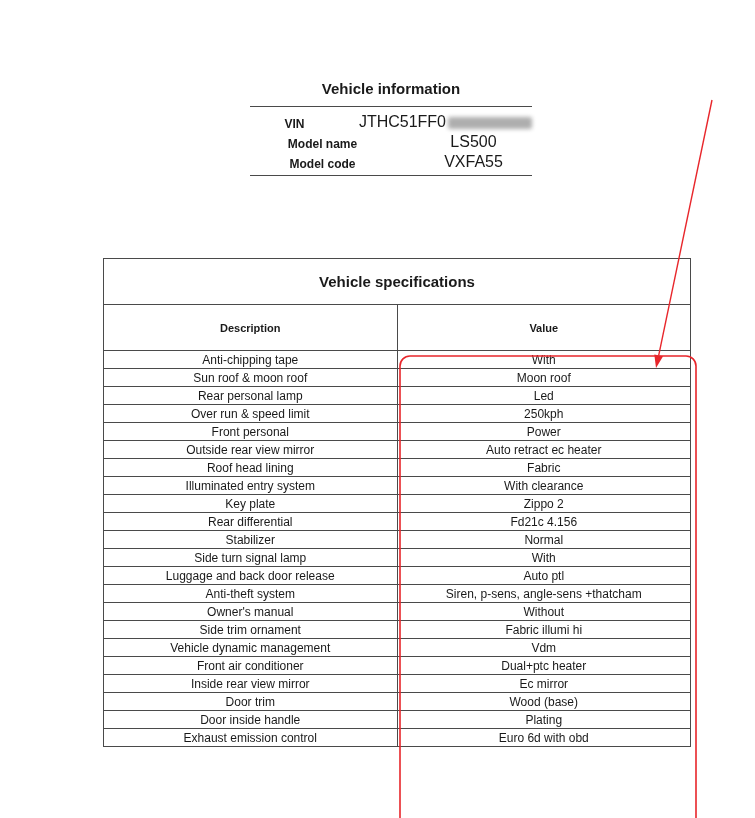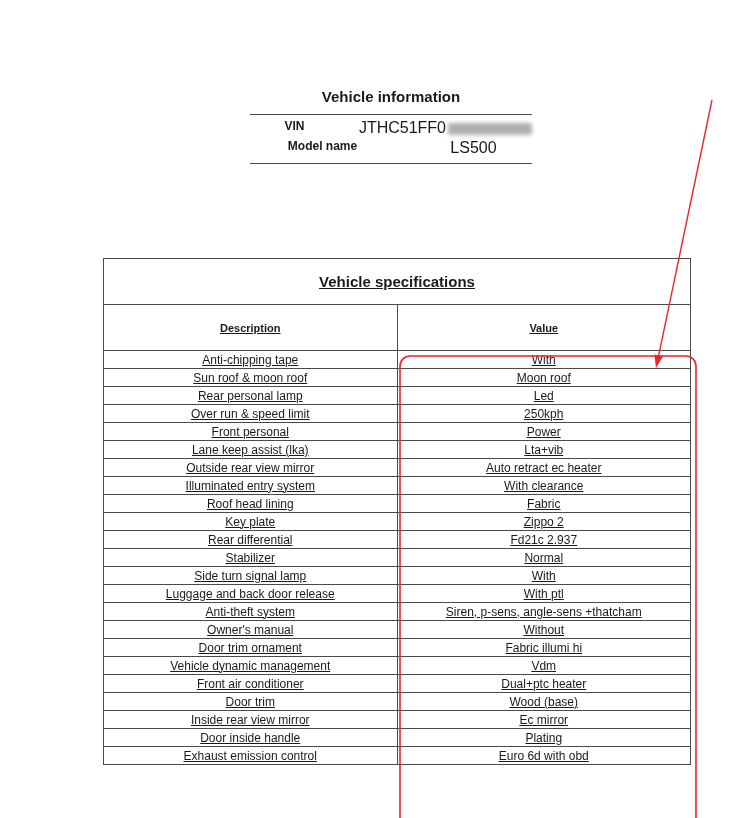--- a/index.html
+++ b/index.html
@@ -16,33 +16,33 @@
   }
 
   
   .info {
     position: absolute;
     left: 250px;
     top: 72px;
     width: 282px;
   }
   .info-title {
-    margin: 16px 0 9px 0;
+    margin: 8px 0 9px 0;
     text-align: center;
     font-size: 15px;
     font-weight: bold;
   }
   .info-table {
     border-top: 1px solid var(--line);
     border-bottom: 1px solid var(--line);
     padding: 4px 0;
   }
   .info-row {
     display: flex;
-    align-items: flex-start;
+    align-items: flex-end;
     height: 20px;
     gap: 20px;
   }
   .info-label {
     width: 145px;
     text-align: center;
     font-weight: bold;
     font-size: 12px;
   }
   .info-value {
@@ -66,21 +66,20 @@
   .specs {
     position: absolute;
     left: 103px;
     top: 258px;
     width: 588px;
   }
   table.specs-table {
     width: 100%;
     border-collapse: collapse;
     table-layout: fixed;
-    text-decoration: underline;
   }
   table.specs-table th,
   table.specs-table td {
     border: 1px solid var(--line);
     text-align: center;
     overflow: hidden;
     white-space: nowrap;
   }
   .specs-title-cell {
     height: 46px;
@@ -130,20 +129,24 @@
   <section class="info">
     <h1 class="info-title">Vehicle information</h1>
     <div class="info-table">
       <div class="info-row">
         <span class="info-label">VIN</span>
         <span class="info-value"><span>JTHC51FF0</span><span class="redacted"></span></span>
       </div>
       <div class="info-row">
         <span class="info-label">Model name</span>
         <span class="info-value">LS500</span>
+      </div>
+      <div class="info-row">
+        <span class="info-label">Model code</span>
+        <span class="info-value">VXFA55</span>
       </div>
     </div>
   </section>
 
   <section class="specs">
     <table class="specs-table">
       <thead>
         <tr>
           <th colspan="2" class="specs-title-cell">Vehicle specifications</th>
         </tr>
@@ -167,82 +170,78 @@
           </tr>
           <tr>
             <td>Over run &amp; speed limit</td>
             <td>250kph</td>
           </tr>
           <tr>
             <td>Front personal</td>
             <td>Power</td>
           </tr>
           <tr>
-            <td>Lane keep assist (lka)</td>
-            <td>Lta+vib</td>
-          </tr>
-          <tr>
             <td>Outside rear view mirror</td>
             <td>Auto retract ec heater</td>
           </tr>
           <tr>
+            <td>Roof head lining</td>
+            <td>Fabric</td>
+          </tr>
+          <tr>
             <td>Illuminated entry system</td>
             <td>With clearance</td>
           </tr>
           <tr>
-            <td>Roof head lining</td>
-            <td>Fabric</td>
-          </tr>
-          <tr>
             <td>Key plate</td>
             <td>Zippo 2</td>
           </tr>
           <tr>
             <td>Rear differential</td>
-            <td>Fd21c 2.937</td>
+            <td>Fd21c 4.156</td>
           </tr>
           <tr>
             <td>Stabilizer</td>
             <td>Normal</td>
           </tr>
           <tr>
             <td>Side turn signal lamp</td>
             <td>With</td>
           </tr>
           <tr>
             <td>Luggage and back door release</td>
-            <td>With ptl</td>
+            <td>Auto ptl</td>
           </tr>
           <tr>
             <td>Anti-theft system</td>
             <td>Siren, p-sens, angle-sens +thatcham</td>
           </tr>
           <tr>
             <td>Owner's manual</td>
             <td>Without</td>
           </tr>
           <tr>
-            <td>Door trim ornament</td>
+            <td>Side trim ornament</td>
             <td>Fabric illumi hi</td>
           </tr>
           <tr>
             <td>Vehicle dynamic management</td>
             <td>Vdm</td>
           </tr>
           <tr>
             <td>Front air conditioner</td>
             <td>Dual+ptc heater</td>
           </tr>
           <tr>
+            <td>Inside rear view mirror</td>
+            <td>Ec mirror</td>
+          </tr>
+          <tr>
             <td>Door trim</td>
             <td>Wood (base)</td>
-          </tr>
-          <tr>
-            <td>Inside rear view mirror</td>
-            <td>Ec mirror</td>
           </tr>
           <tr>
             <td>Door inside handle</td>
             <td>Plating</td>
           </tr>
           <tr>
             <td>Exhaust emission control</td>
             <td>Euro 6d with obd</td>
           </tr>
         </tbody>

